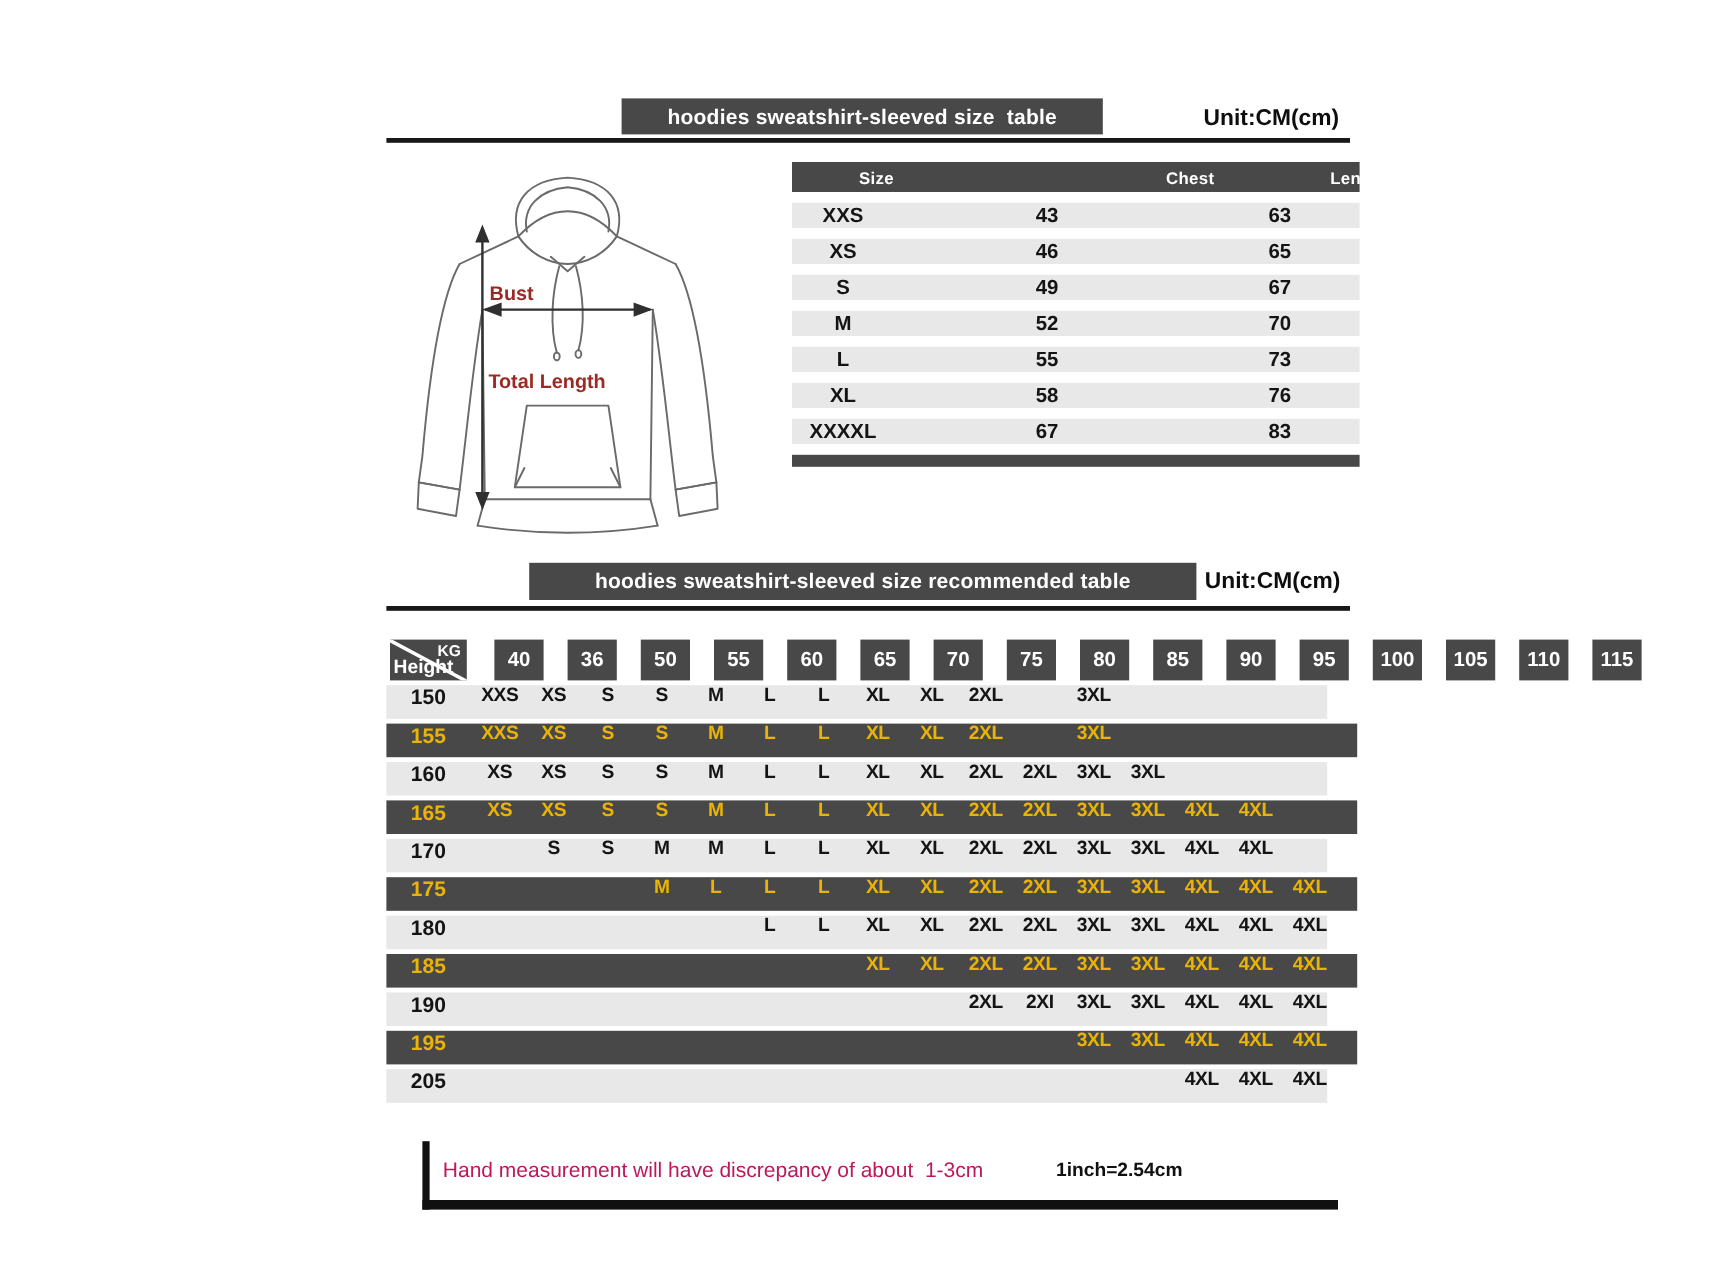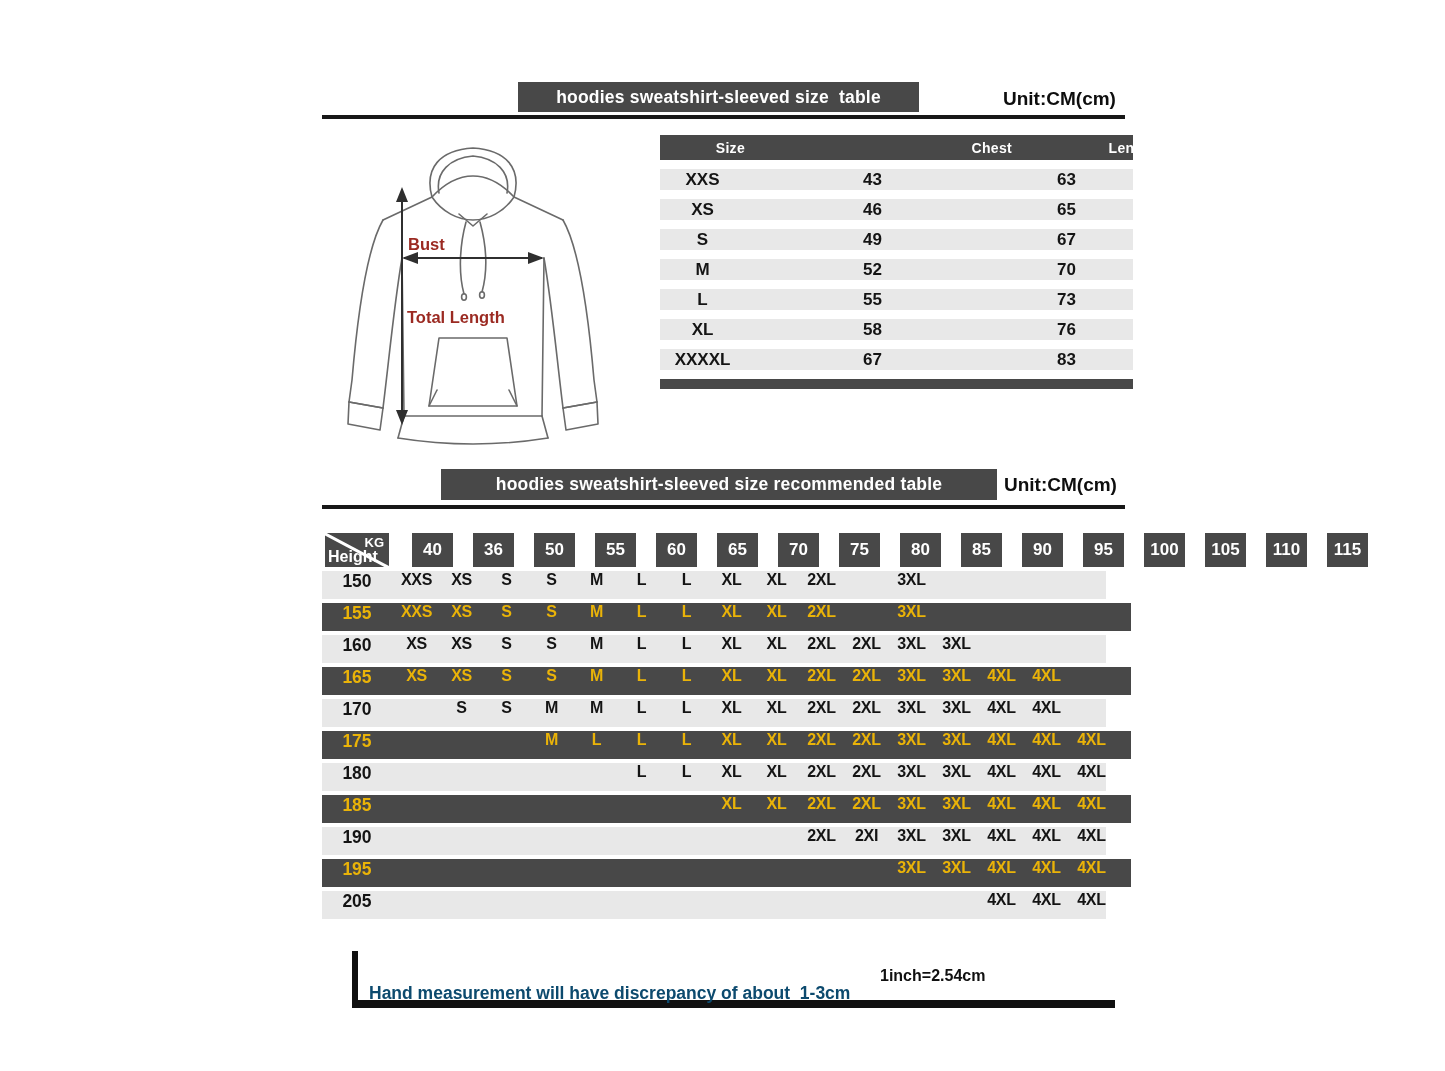--- a/index.html
+++ b/index.html
@@ -49,21 +49,21 @@
         display:flex;align-items:center;justify-content:center;margin-right:4px;flex:none;}
   .mx-row{display:flex;height:28px;margin-bottom:4px;font-weight:bold;}
   .mx-row.light{background:var(--light);color:#141414;width:784px;}
   .mx-row.dark{background:var(--dark);color:#eab308;width:809px;}
   .hlabel{width:64px;margin:0 7px 0 3px;text-align:center;font-size:17.5px;flex:none;}
   .mx-cell{width:41px;margin-right:4px;text-align:center;font-size:16px;flex:none;letter-spacing:-.3px;}
 
   
   #fvline{position:absolute;left:352px;top:951px;width:6px;height:57px;background:#101010;}
   #fhline{position:absolute;left:352px;top:1000px;width:763px;height:8px;background:#101010;}
-  #fnote{position:absolute;left:369px;top:965px;font-weight:bold;font-size:17.5px;color:#0c4a6e;white-space:pre;margin-top:18px;}
+  #fnote{position:absolute;left:369px;top:965px;font-weight:normal;font-size:17.5px;color:#be185d;white-space:pre;}
   #fconv{position:absolute;left:880px;top:967px;font-weight:bold;font-size:16px;color:#101010;}
 </style>
 </head>
 <body>
 
 <div class="canvas">
 
   <div class="tbar" id="title1">
     <span>hoodies sweatshirt-sleeved size  table</span>
   </div>

